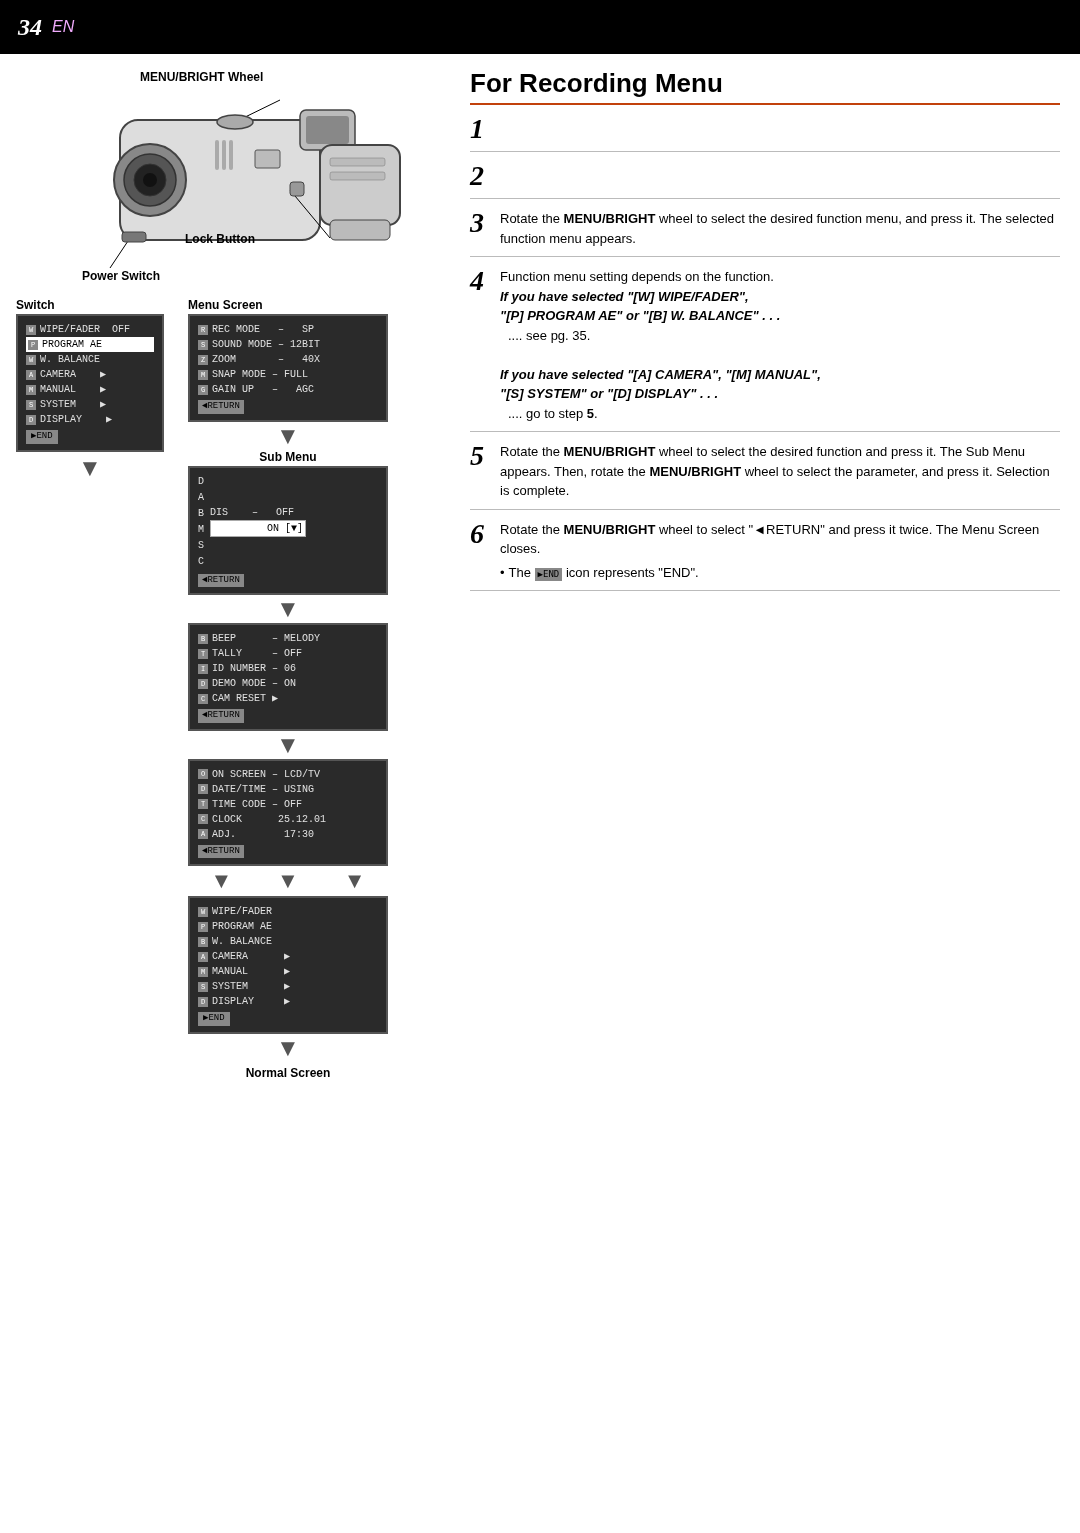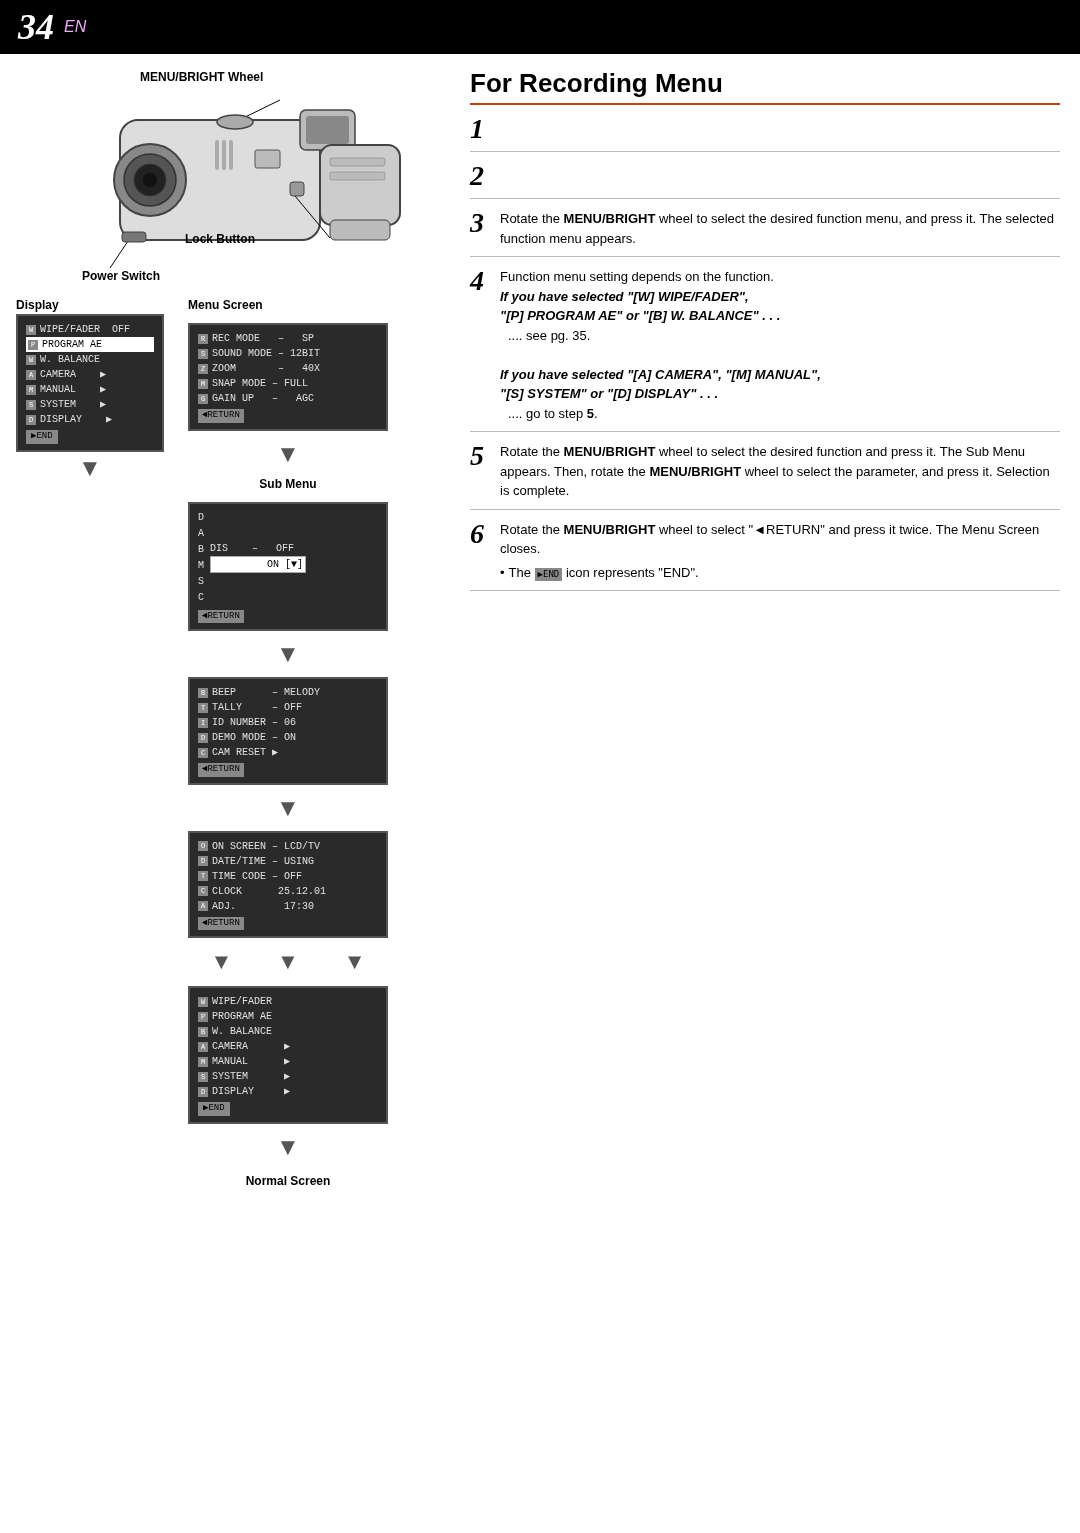--- a/index.html
+++ b/index.html
@@ -15,21 +15,21 @@
     
     .page-header {
       background: #000;
       color: #fff;
       display: flex;
       align-items: center;
       padding: 6px 18px;
       height: 54px;
     }
     .page-number {
-      font-size: 36px;
+      font-size: 24px;
       font-weight: bold;
       font-style: italic;
       color: #fff;
       margin-right: 10px;
       font-family: Times New Roman, serif;
     }
     .page-en {
       font-size: 16px;
       font-style: italic;
       vertical-align: super;
@@ -289,21 +289,21 @@
         <rect x="270" y="68" width="55" height="8" rx="2" fill="#bbb" stroke="#777" stroke-width="0.5"></rect>
         <rect x="270" y="82" width="55" height="8" rx="2" fill="#bbb" stroke="#777" stroke-width="0.5"></rect>
       </svg>
       <div class="camcorder-label lock-btn">Lock Button</div>
       <div class="camcorder-label power-sw">Power Switch</div>
     </div>
 
     <div style="display:flex; gap:0; align-items:flex-start;">
 
       <div style="display:flex; flex-direction:column; align-items:flex-start; width:160px;">
-        <div class="display-label">Display</div>
+        <div class="display-label">Switch</div>
 
         <div class="screen-box" style="width:148px; margin-bottom:2px;">
           <div class="screen-row">
             <span class="icon-sq">W</span>
             <span>WIPE/FADER&nbsp;&nbsp;OFF</span>
           </div>
           <div class="screen-row highlight-row">
             <span class="icon-sq">P</span>
             <span>PROGRAM AE</span>
           </div>
@@ -326,21 +326,21 @@
           <div class="screen-row">
             <span class="icon-sq">D</span>
             <span>DISPLAY&nbsp;&nbsp;&nbsp;&nbsp;▶</span>
           </div>
           <div><span class="end-bar">▶END</span></div>
         </div>
 
         <div class="arrow-down" style="width:148px; text-align:center;">▼</div>
       </div>
 
-      <div style="display:flex; flex-direction:column; align-items:center; margin-left:12px;gap:9px;">
+      <div style="display:flex; flex-direction:column; align-items:center; margin-left:12px;">
         <div class="menu-label" style="align-self:flex-start;">Menu Screen</div>
 
         <div class="screen-box" style="width:200px;">
           <div class="screen-row">
             <span class="icon-sq">R</span>
             <span>REC MODE &nbsp; – &nbsp; SP</span>
           </div>
           <div class="screen-row">
             <span class="icon-sq">S</span>
             <span>SOUND MODE – 12BIT</span>

